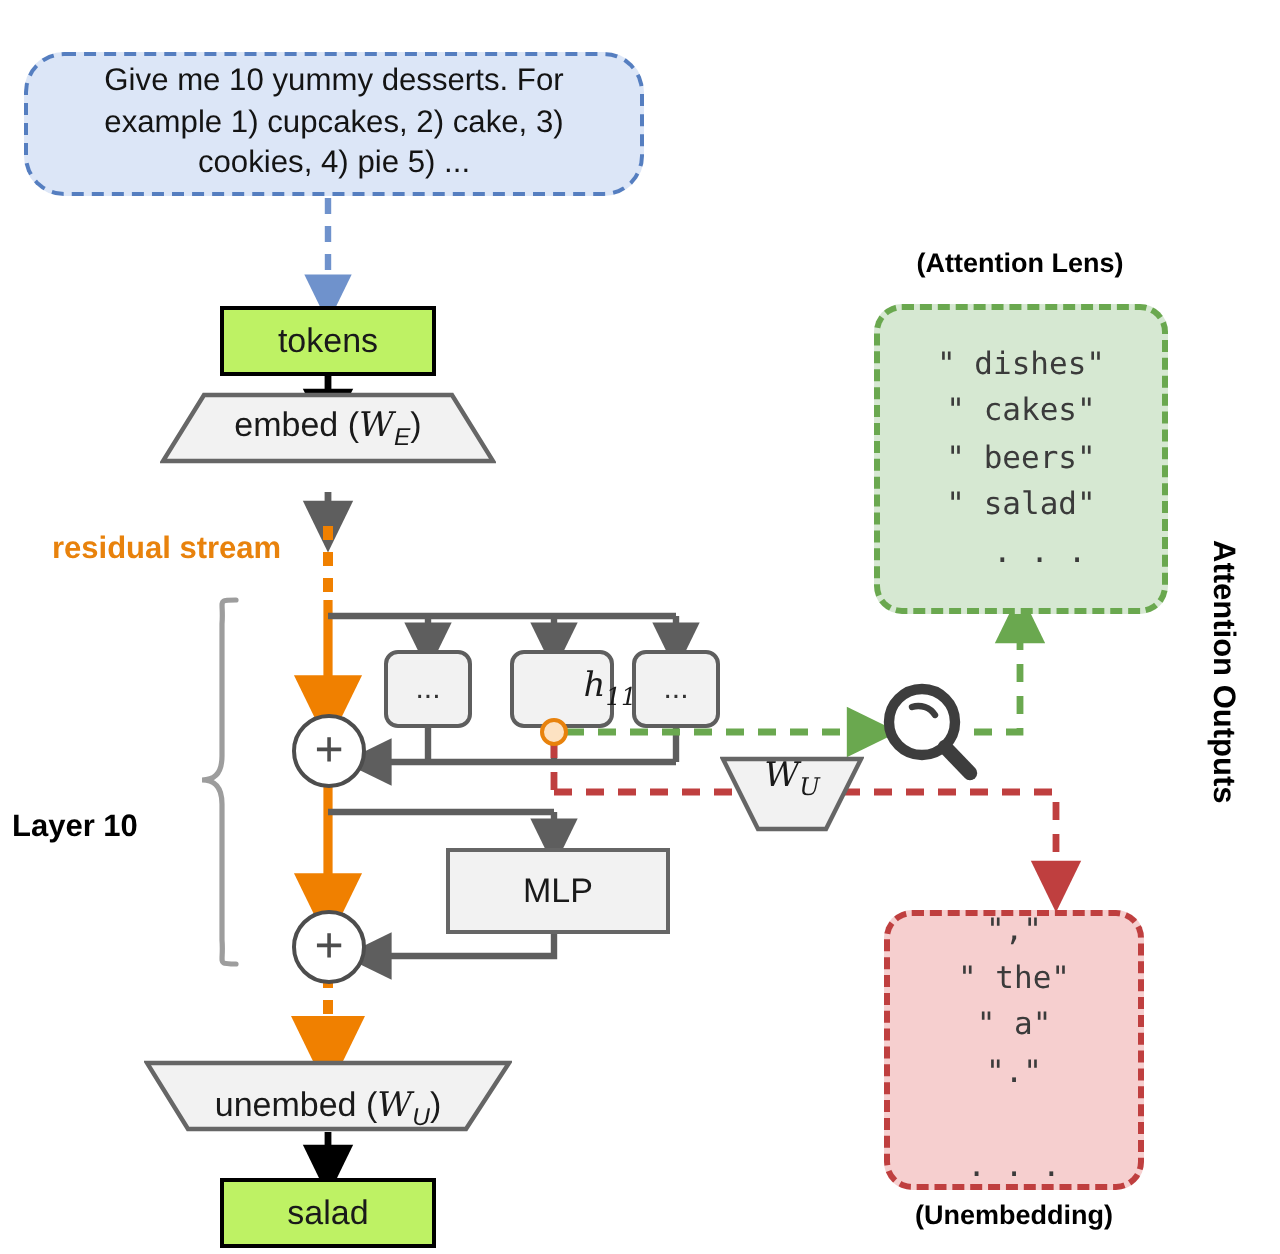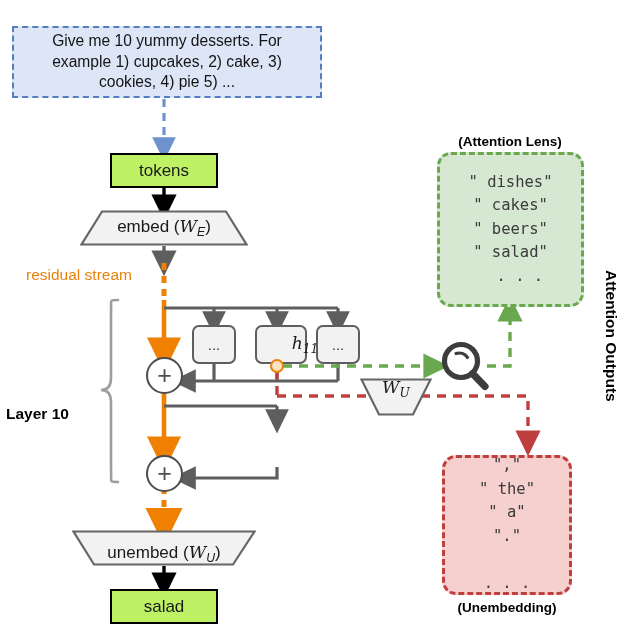--- a/index.html
+++ b/index.html
@@ -54,21 +54,21 @@
     vertical-align: sub;
     font-style: italic;
   }
 
   
   .prompt-box {
     left: 12px; top: 26px;
     width: 310px; height: 72px;
     background: #dce6f7;
     border: 2.5px dashed #557ec0;
-    border-radius: 0;
+    border-radius: 20px;
     display: flex; align-items: center; justify-content: center;
     box-sizing: border-box;
     padding: 2px 10px;
   }
   .prompt-text {
     font-size: 15.6px;
     color: #141414;
     text-align: center;
     line-height: 1.34;
   }
@@ -213,32 +213,32 @@
   <div class="abs hdr-bold" style="left:12px; top:3px; width:310px;">Prompt</div>
 
   <div class="abs prompt-box">
     <div class="prompt-text">Give me 10 yummy desserts. For example 1) cupcakes, 2) cake, 3) cookies, 4) pie 5) ...</div>
   </div>
 
   <div class="abs rect-hard" style="left:110px; top:153px; width:108px; height:35px;">
     <span class="box-label">tokens</span>
   </div>
 
-  <div class="abs" style="left:80px; top:210px; width:168px; height:52px;">
+  <div class="abs" style="left:80px; top:196px; width:168px; height:52px;">
     <svg width="168" height="36" style="position:absolute;left:0;top:0;">
       <polygon points="22,1.5 146,1.5 166.5,34.5 1.5,34.5" fill="#f2f2f2" stroke="#666666" stroke-width="2.2"></polygon>
     </svg>
     <div class="abs" style="left:0;top:0;width:168px;height:36px;display:flex;align-items:center;justify-content:center;">
       <span class="box-label">
         <span>embed (</span><span class="mathit">W</span><span class="sub">E</span><span>)</span>
       </span>
     </div>
   </div>
 
-  <div class="abs resid-label" style="left:26px; top:266px;">residual stream</div>
+  <div class="abs resid-label" style="left:26px; top:266px;font-weight:bold;">residual stream</div>
 
   <div class="abs layer-label" style="left:6px; top:381px;margin-top:24px;">Layer 10</div>
 
   <div class="abs head-box" style="left:192px; top:325px; width:44px; height:39px;">
     <span>...</span>
   </div>
 
   <div class="abs head-box" style="left:255px; top:325px; width:44px; height:39px;padding-left:48px;">
     <span class="mathit" style="font-size:17px;color:#1a1a1a;"><span>h</span><span class="sub">11</span></span>
   </div>
@@ -257,20 +257,23 @@
     <span>+</span>
   </div>
 
   <div class="abs" style="left:146px; top:455px; width:37px; height:37px; border-radius:50%;
               background:#ffffff; border:2.6px solid #4d4d4d; box-sizing:border-box;
               display:flex;align-items:center;justify-content:center;
               font-size:25px;color:#4d4d4d;line-height:1;">
     <span>+</span>
   </div>
 
+  <div class="abs rect-soft" style="left:223px; top:424px; width:112px; height:43px;">
+    <span class="box-label">MLP</span>
+  </div>
 
   <div class="abs" style="left:72px; top:530px; width:184px; height:36px;">
     <svg width="184" height="36" style="position:absolute;left:0;top:0;">
       <polygon points="1.5,1.5 182.5,1.5 161,34.5 22,34.5" fill="#f2f2f2" stroke="#666666" stroke-width="2.2"></polygon>
     </svg>
     <div class="abs" style="left:0;top:0;width:184px;height:48px;display:flex;align-items:center;justify-content:center;">
       <span class="box-label">
         <span>unembed (</span><span class="mathit">W</span><span class="sub">U</span><span>)</span>
       </span>
     </div>
@@ -290,21 +293,21 @@
   </div>
 
   <div class="abs" style="left:437px; top:337px; width:56px; height:58px;">
     <svg width="56" height="58" viewBox="0 0 56 58">
       <circle cx="24" cy="24" r="16.5" fill="#ffffff" stroke="#3d3d3d" stroke-width="5.2"></circle>
       <path d="M19,16.5 A10,10 0 0 1 30.5,20.5" stroke="#3d3d3d" stroke-width="3.2" fill="none" stroke-linecap="round"></path>
       <path d="M35.5,36.5 L48,49.5" stroke="#3d3d3d" stroke-width="7.2" fill="none" stroke-linecap="round"></path>
     </svg>
   </div>
 
-  <div class="abs cap-bold" style="left:435px; top:124px; width:150px;margin-top:10px;">(Attention Lens)</div>
+  <div class="abs cap-bold" style="left:435px; top:124px; width:150px;">(Attention Lens)</div>
 
   <div class="abs lens-box" style="left:437px; top:152px; width:147px; height:155px;">
     <div class="mono-list">" dishes"
 " cakes"
 " beers"
 " salad"
   . . .</div>
   </div>
 
   <div class="abs unemb-box" style="left:442px; top:455px; width:130px; height:140px;">

